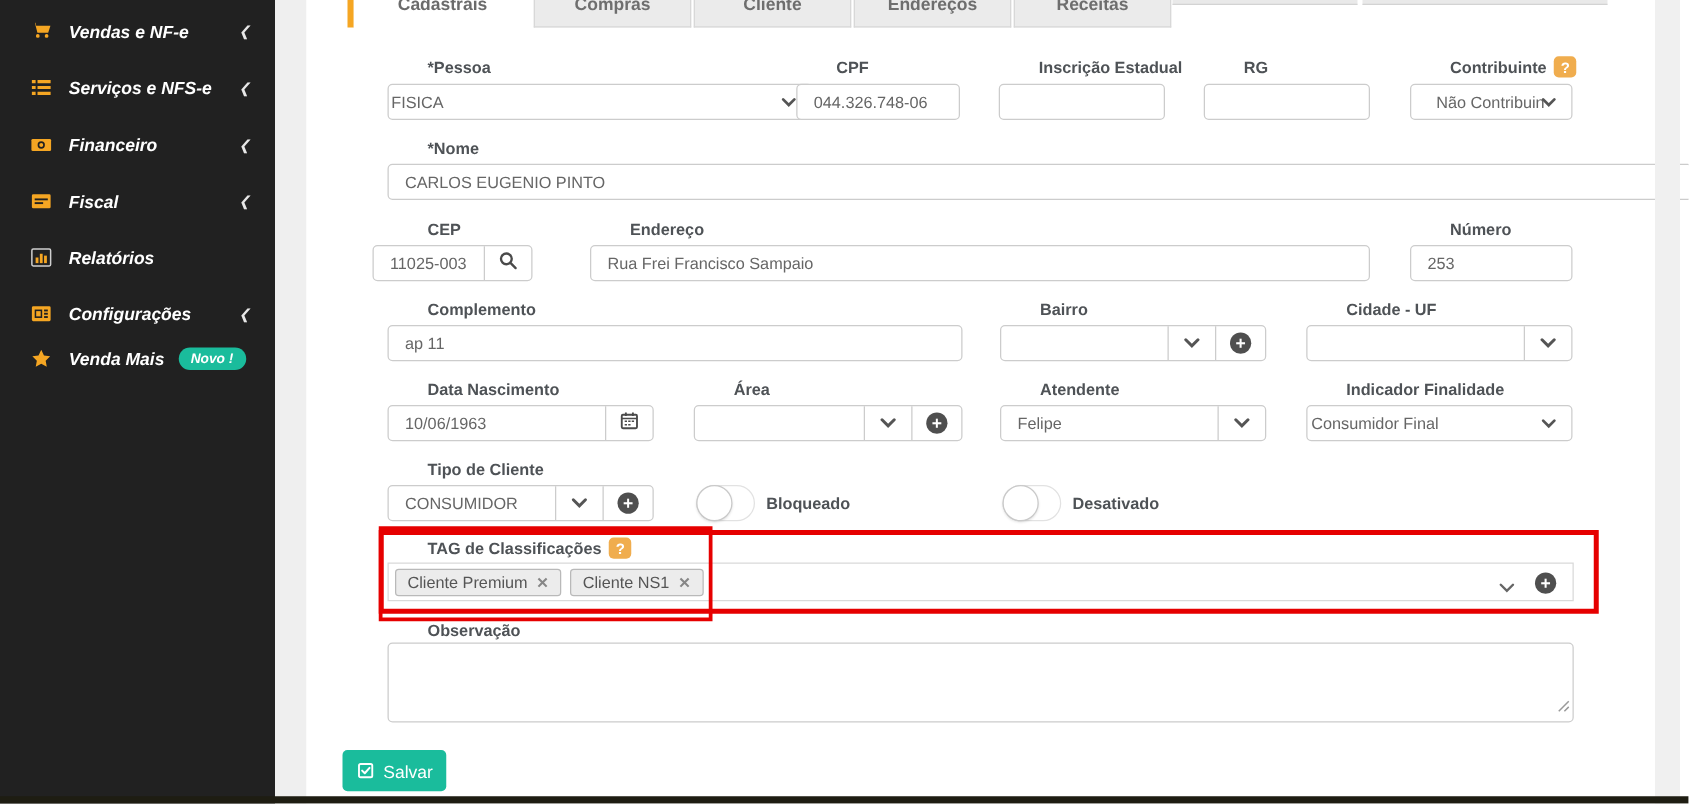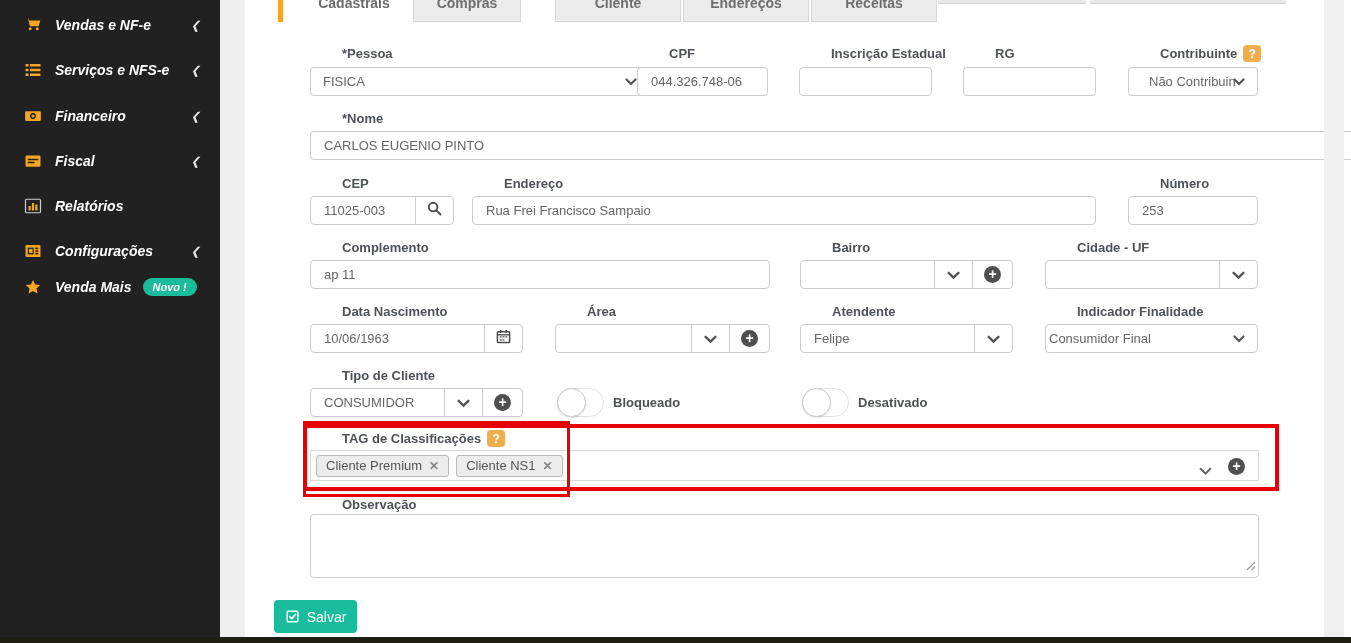--- a/index.html
+++ b/index.html
@@ -149,39 +149,39 @@
       <span class="novo-badge">Novo !</span>
     </div>
   </aside>
 
   <div class="gapcol"></div>
 
   <div class="tab-accent"></div>
   <div class="tab active" style="left:283px;width:142px">
     <span class="ttext">Cadastrais</span>
   </div>
-  <div class="tab gray" style="left:413px;width:108px">
+  <div class="tab gray" style="left:427px;width:126px">
     <span class="ttext">Compras</span>
   </div>
   <div class="tab gray" style="left:555px;width:126px">
     <span class="ttext">Cliente</span>
   </div>
   <div class="tab gray" style="left:683px;width:126px">
     <span class="ttext">Endereços</span>
   </div>
   <div class="tab gray" style="left:811px;width:126px">
     <span class="ttext">Receitas</span>
   </div>
   <div class="tab-sliver" style="left:938px;width:148px"></div>
   <div class="tab-sliver" style="left:1090px;width:196px"></div>
 
   <div class="lbl" style="left:310px;top:46px">
       <span>*Pessoa</span>
     </div>
-  <div class="select" style="left:310px;top:67px;width:340px;padding-left:12px">
+  <div class="select" style="left:310px;top:67px;width:340px;padding-left:2px">
     <span>FISICA</span>
     <span class="caret"><svg width="12" height="8" viewBox="0 0 12 8">
           <path d="M1.5 1.5L6 6l4.5-4.5" fill="none" stroke="#555" stroke-width="2.2" stroke-linecap="round"></path>
         </svg></span>
   </div>
 
   <div class="lbl" style="left:637px;top:46px">
       <span>CPF</span>
     </div>
   <div class="input" style="left:637px;top:67px;width:131px">
@@ -216,21 +216,21 @@
   <div class="lbl" style="left:310px;top:111px">
       <span>*Nome</span>
     </div>
   <div class="input" style="left:310px;top:131px;width:1044px">
       <span>CARLOS EUGENIO PINTO</span>
     </div>
 
   <div class="lbl" style="left:310px;top:176px">
       <span>CEP</span>
     </div>
-  <div class="group" style="left:310px;top:196px;width:144px">
+  <div class="group" style="left:298px;top:196px;width:128px">
     <div class="gi">
         <span>11025-003</span>
       </div>
     <div class="gc">
       <span><svg width="15" height="15" viewBox="0 0 16 16">
             <circle cx="6.5" cy="6.5" r="4.6" fill="none" stroke="#4a4a4a" stroke-width="2"></circle>
             <path d="M10.2 10.2L14.4 14.4" stroke="#4a4a4a" stroke-width="2" stroke-linecap="round"></path>
           </svg></span>
     </div>
   </div>

